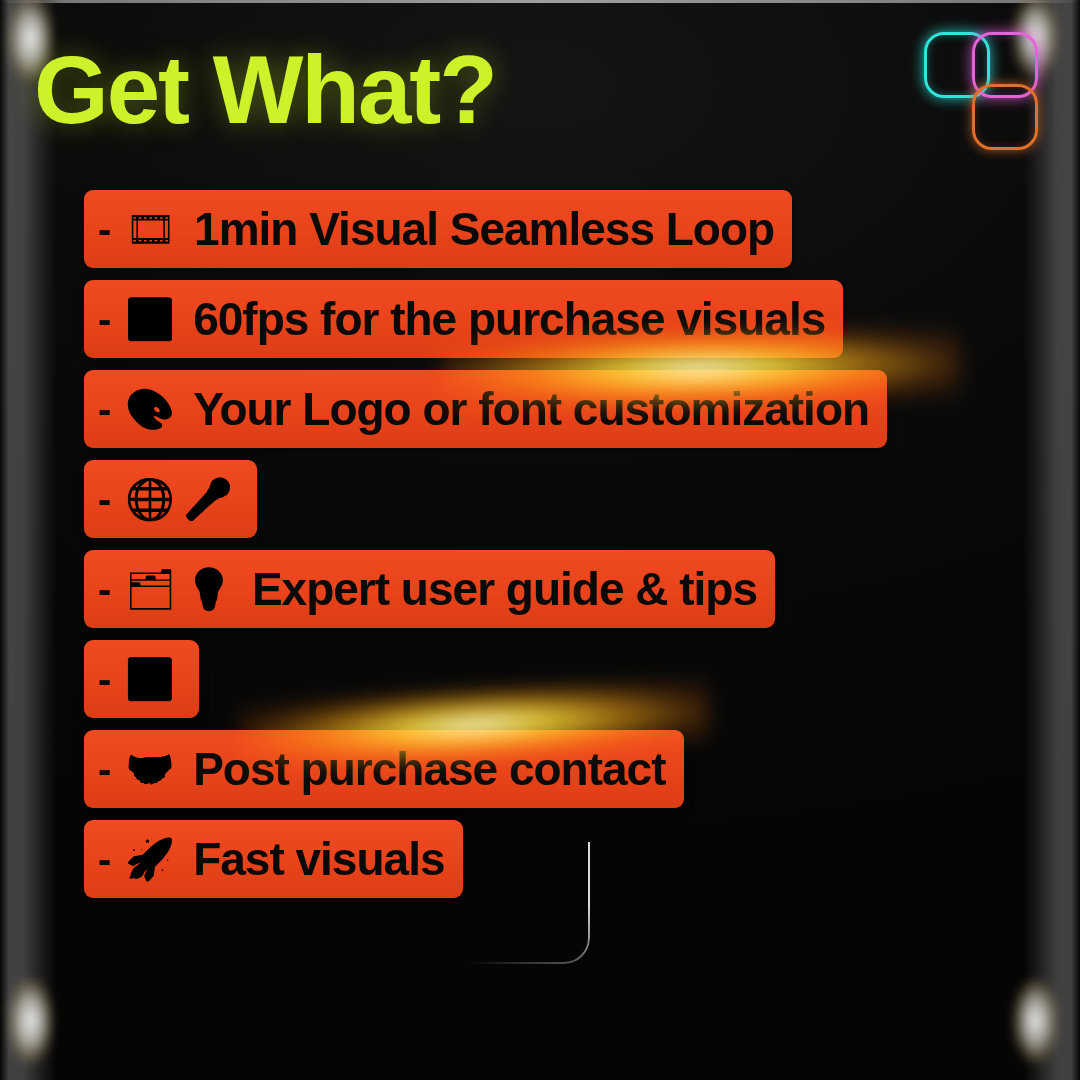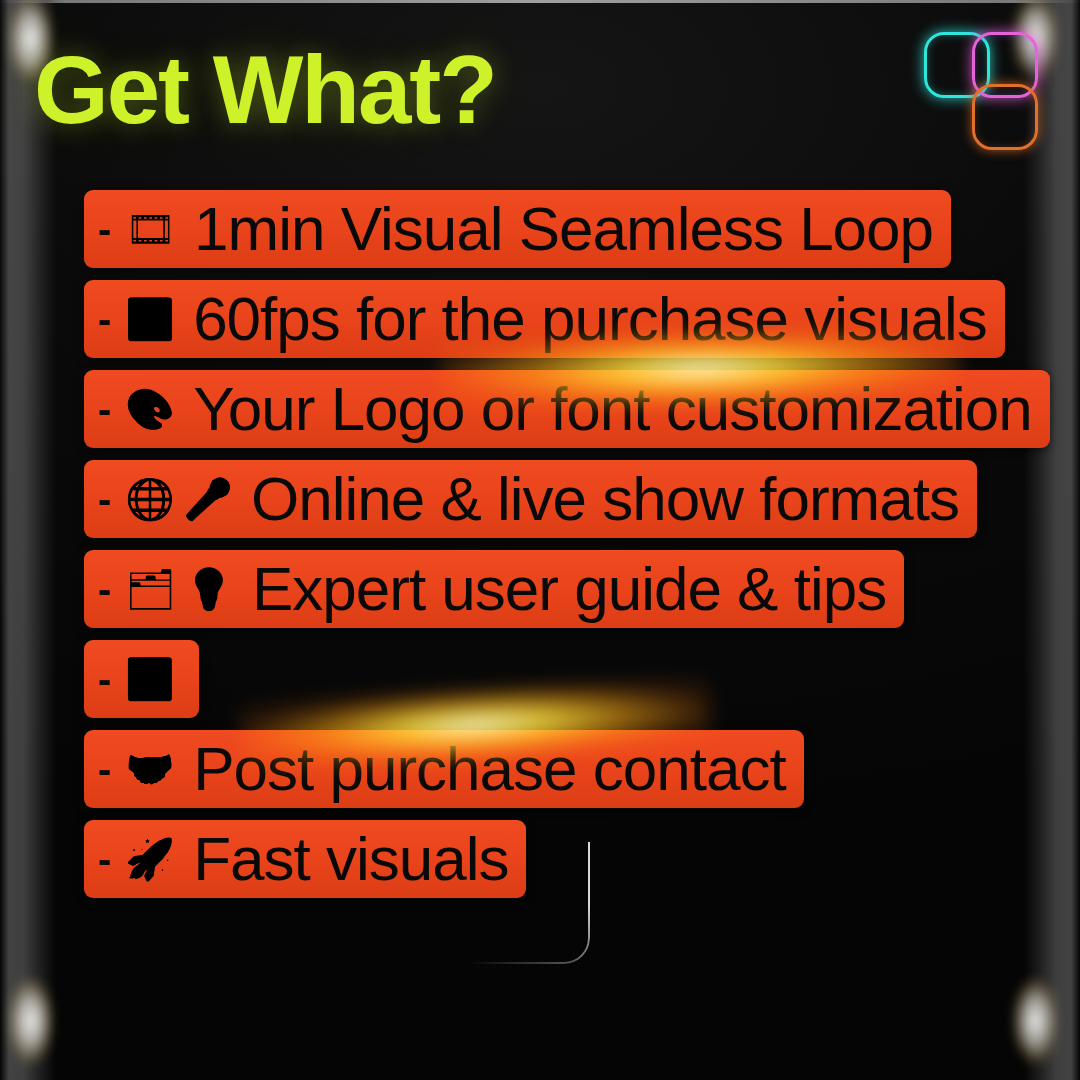--- a/index.html
+++ b/index.html
@@ -115,21 +115,21 @@
     font-size:40px; font-weight:bold; color:#0a0a0a;
     margin-right:14px; line-height:1;
   }
   .icon{
     font-size:40px; line-height:1; margin-right:6px;
     filter:grayscale(1) brightness(0);
     display:inline-block;
   }
   .icon + .icon{ margin-left:2px; }
   .row-text{
-    font-size:62px; font-weight:normal; color:#090909;
+    font-size:46px; font-weight:bold; color:#090909;
     letter-spacing:-1px; margin-left:12px; line-height:1;
   }
 
   
   .glow-streak{
     position:absolute; pointer-events:none;
     background:radial-gradient(ellipse at center,
       rgba(255,255,235,.95) 0%,
       rgba(255,225,60,.85) 22%,
       rgba(255,170,20,.55) 46%,
@@ -182,21 +182,20 @@
         <span class="icon">⏩</span>
         <span class="row-text">60fps for the purchase visuals</span>
       </div><br><div class="feature-row">
         <span class="dash">-</span>
         <span class="icon">🎨</span>
         <span class="row-text">Your Logo or font customization</span>
       </div><br><div class="feature-row">
         <span class="dash">-</span>
         <span class="icon">🌐</span>
         <span class="icon">🎤</span>
-        <span class="row-text">Online &amp; live show formats</span>
       </div><br><div class="feature-row">
         <span class="dash">-</span>
         <span class="icon">🗂</span>
         <span class="icon">💡</span>
         <span class="row-text">Expert user guide &amp; tips</span>
       </div><br><div class="feature-row">
         <span class="dash">-</span>
         <span class="icon">🔀</span>
       </div><br><div class="feature-row">
         <span class="dash">-</span>

